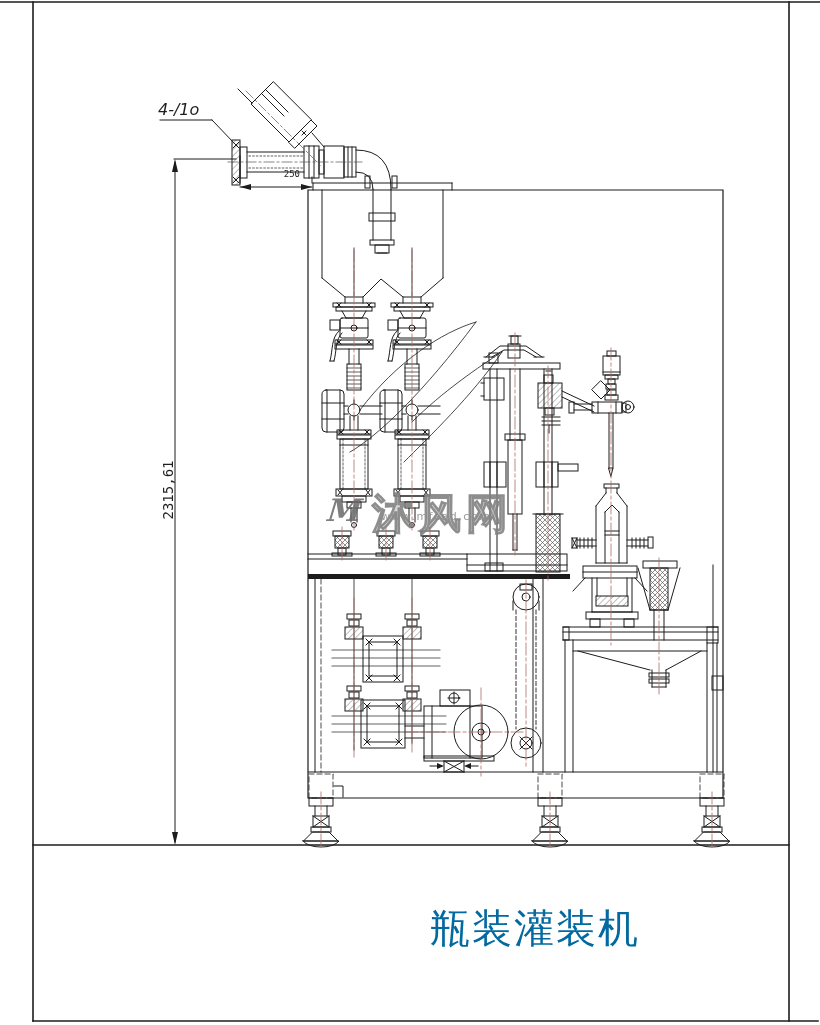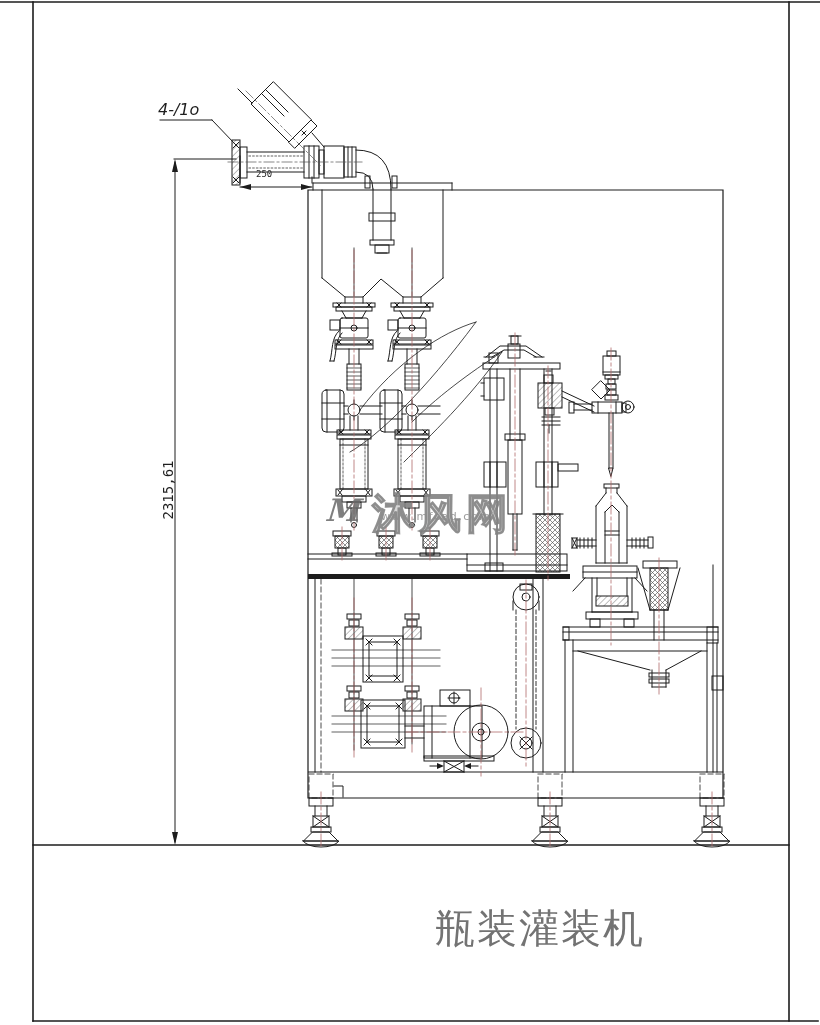--- a/index.html
+++ b/index.html
@@ -1,36 +1,36 @@
 <!DOCTYPE html>
 <html><head>
 <meta charset="utf-8">
 <style>
   html,body{margin:0;padding:0;background:#fff;}
   .sheet{position:relative;width:820px;height:1025px;background:#fff;overflow:hidden;
          font-family:"DejaVu Sans",sans-serif;}
   .sheet svg{position:absolute;left:0;top:0;}
-  .lbl{position:absolute;color:#1e1e1e;white-space:nowrap;text-align:center;}
+  .lbl{position:absolute;color:#1e1e1e;white-space:nowrap;}
   .dim-height{left:116px;top:482px;width:104px;text-align:center;
               font-family:"DejaVu Sans Mono",monospace;font-size:14px;
               transform:rotate(-90deg);}
   .dim-spec{left:158px;top:100px;font-style:italic;font-size:16px;
             font-family:"DejaVu Sans",sans-serif;}
-  .dim-250{left:256px;top:169px;width:44px;text-align:left;
+  .dim-250{left:256px;top:169px;width:44px;text-align:right;
            font-family:"DejaVu Sans Mono",monospace;font-size:9px;}
   .wm{position:absolute;pointer-events:none;}
   .wm-logo{left:328px;top:492px;font-family:"DejaVu Serif",serif;
            font-weight:bold;font-style:italic;font-size:31px;
            color:rgba(105,105,105,.85);transform:skewX(-6deg);}
   .wm-brand{left:372px;top:486px;font-size:42px;font-weight:bold;letter-spacing:5px;
             color:rgba(150,150,150,.38);-webkit-text-stroke:1.3px rgba(128,128,128,.85);}
   .wm-url{left:381px;top:510px;font-size:11px;letter-spacing:1.5px;
           color:rgba(140,140,140,.85);}
   .title{left:430px;top:901px;width:220px;font-size:40px;letter-spacing:2px;
-         color:#737373;font-weight:400;}
+         color:#0369a1;font-weight:400;}
 </style>
 </head>
 <body>
 
 <div class="sheet">
 
 <svg width="820" height="1025" viewBox="0 0 820 1025">
 <defs>
   <pattern id="h1" width="4.5" height="4.5" patternUnits="userSpaceOnUse" patternTransform="rotate(45)">
     <line x1="0" y1="0" x2="0" y2="4.5" stroke="#444" stroke-width="0.7"></line>

